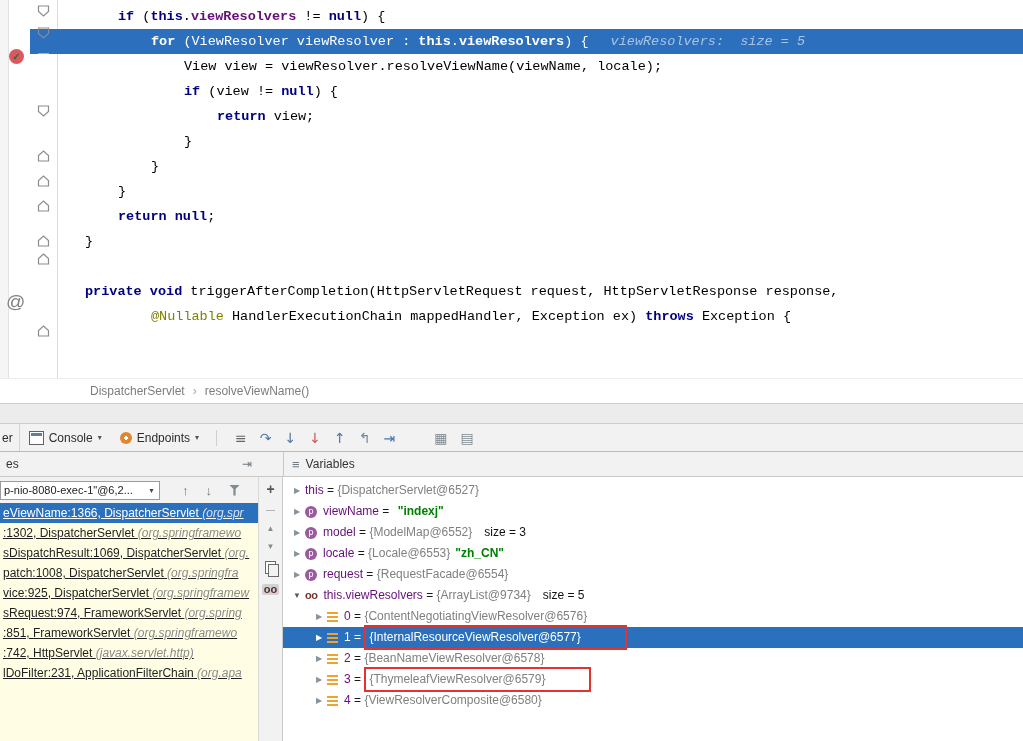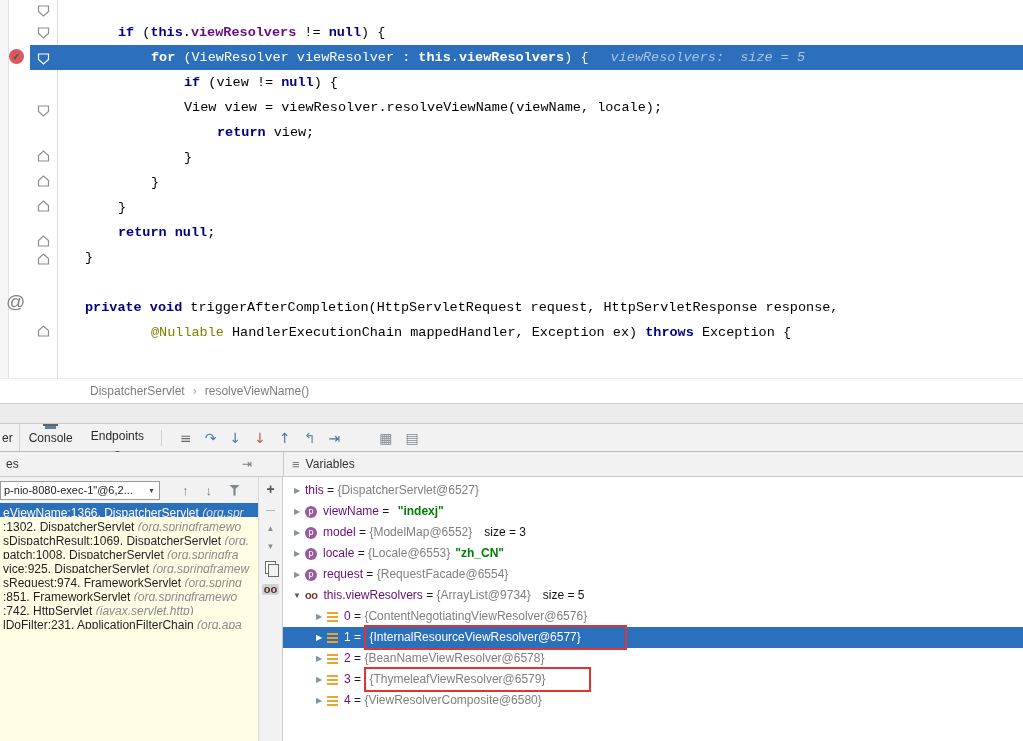--- a/index.html
+++ b/index.html
@@ -3,21 +3,21 @@
 <meta charset="utf-8">
 <style>
   html,body{margin:0;padding:0;}
   body{width:1023px;height:741px;position:relative;overflow:hidden;background:#fff;
        font-family:"Liberation Sans",sans-serif;}
 
   
   #editor{position:absolute;left:0;top:0;width:1023px;height:378px;background:#fff;overflow:hidden;}
   #editor-left-strip{position:absolute;left:0;top:0;width:8px;height:378px;background:#f5f5f5;border-right:1px solid #e3e3e3;}
   #gutter-sep{position:absolute;left:57px;top:0;width:1px;height:378px;background:#dcdcdc;z-index:0;}
-  #code-lines{position:absolute;left:30px;top:20px;right:0;z-index:1;}
+  #code-lines{position:absolute;left:30px;top:4px;right:0;z-index:1;}
   .code-line{height:25px;line-height:25px;white-space:pre;
              font-family:"Liberation Mono","DejaVu Sans Mono",monospace;font-size:13.5px;color:#000;}
   .code-line.hl{background:#2b6fbd;}
   .tk-kw{color:#000080;font-weight:bold;}
   .tk-fld{color:#660e7a;font-weight:bold;}
   .tk-ann{color:#808000;}
   .tk-pl{color:#000;}
   .tk-hint{color:#a9c3e2;font-style:italic;margin-left:14px;}
   .hl .tk-kw,.hl .tk-fld,.hl .tk-pl{color:#fff;}
   #gutter-markers span{position:absolute;z-index:3;}
@@ -34,21 +34,21 @@
 
   
   #gray-band{position:absolute;left:0;top:403px;width:1023px;height:21px;background:#ececec;
              border-top:1px solid #cdcdcd;border-bottom:1px solid #cdcdcd;box-sizing:border-box;}
 
   
   #toolbar{position:absolute;left:0;top:424px;width:1023px;height:28px;background:#f2f2f2;
            border-bottom:1px solid #b9b9b9;box-sizing:border-box;display:flex;align-items:center;
            font-size:12px;color:#2b2b2b;}
   .partial-tab{padding:0 6px 0 2px;border-right:1px solid #d4d4d4;height:100%;display:flex;align-items:center;}
-  .ttab{display:flex;align-items:center;gap:5px;padding:0 9px;height:100%;flex-direction:column;}
+  .ttab{display:flex;align-items:center;gap:5px;padding:0 9px;height:100%;}
   .tab-arrow{font-size:8px;color:#555;}
   .icon-console{width:13px;height:12px;border:1px solid #616161;background:#fdfdfd;position:relative;}
   .icon-console::after{content:"";position:absolute;left:1px;top:1px;right:1px;height:3px;background:#5f7f9e;}
   .icon-endpoints{width:12px;height:12px;border-radius:50%;
                   background:radial-gradient(circle at 50% 50%,#ffffff 0 2px,#e0862f 2px);}
   .sep{width:1px;height:16px;background:#cfcfcf;margin:0 8px;}
   #toolbar-icons{display:flex;align-items:center;gap:13px;margin-left:10px;}
   .tbicon{font-family:"DejaVu Sans",sans-serif;font-size:14px;line-height:1;cursor:default;}
 
   
@@ -65,21 +65,21 @@
   #frames-panel{position:absolute;left:0;top:477px;width:258px;height:264px;background:#f2f2f2;overflow:hidden;}
   #thread-row{display:flex;align-items:center;height:26px;}
   #thread-combo{width:160px;height:19px;border:1px solid #9b9b9b;background:#fff;display:flex;
                 align-items:center;font-size:11px;color:#222;box-sizing:border-box;}
   #thread-combo .ct{flex:1;overflow:hidden;white-space:nowrap;padding-left:3px;}
   #thread-combo .ca{width:15px;text-align:center;font-size:8px;color:#444;}
   .thread-nav{display:flex;align-items:center;gap:17px;margin-left:22px;color:#6a7680;font-size:13px;}
   .icon-funnel{width:11px;height:11px;background:#7f8b91;
                clip-path:polygon(0 0,100% 0,60% 42%,60% 100%,40% 100%,40% 42%);}
   #frames-list{position:absolute;left:0;top:26px;width:258px;height:238px;background:#fffee4;overflow:hidden;}
-  .frame-row{height:14px;line-height:21.6px;padding-left:3px;font-size:12px;white-space:nowrap;
+  .frame-row{height:20px;line-height:21.6px;padding-left:3px;font-size:12px;white-space:nowrap;
              overflow:hidden;color:#1f1f1f;text-decoration:underline;}
   .fpkg{font-style:italic;color:#8a8a8a;}
   .frame-row.sel{background:#2b70bd;color:#fff;}
   .frame-row.sel .fpkg{color:#d6e4f4;}
 
   
   #side-strip{position:absolute;left:258px;top:477px;width:25px;height:264px;background:#f2f2f2;
               border-left:1px solid #d9d9d9;border-right:1px solid #c9c9c9;box-sizing:border-box;
               display:flex;flex-direction:column;align-items:center;padding-top:5px;gap:10px;}
   .icon-copy{width:9px;height:11px;border:1px solid #6a6a6a;background:#fff;position:relative;}
@@ -145,22 +145,22 @@
       <span style="left: 37px; top: 251px;"><svg width="13" height="12" viewBox="0 0 13 12">
           <path d="M1.5 11 h10 V5.5 L6.5 1 L1.5 5.5 z" fill="none" stroke="#8c8c8c" stroke-width="1.2"></path>
         </svg></span>
       <span style="left: 37px; top: 323px;"><svg width="13" height="12" viewBox="0 0 13 12">
           <path d="M1.5 11 h10 V5.5 L6.5 1 L1.5 5.5 z" fill="none" stroke="#8c8c8c" stroke-width="1.2"></path>
         </svg></span>
     </div>
   <div id="code-lines">
       <div class="code-line" style="padding-left: 88px;"><span class="tk-kw">if</span><span class="tk-pl"> (</span><span class="tk-kw">this</span><span class="tk-pl">.</span><span class="tk-fld">viewResolvers</span><span class="tk-pl"> != </span><span class="tk-kw">null</span><span class="tk-pl">) {</span></div>
       <div class="code-line hl" style="padding-left: 121px;"><span class="tk-kw">for</span><span class="tk-pl"> (ViewResolver viewResolver : </span><span class="tk-kw">this</span><span class="tk-pl">.</span><span class="tk-fld">viewResolvers</span><span class="tk-pl">) { </span><span class="tk-hint">viewResolvers:  size = 5</span></div>
+      <div class="code-line" style="padding-left: 154px;"><span class="tk-pl">View view = viewResolver.resolveViewName(viewName, locale);</span></div>
       <div class="code-line" style="padding-left: 154px;"><span class="tk-kw">if</span><span class="tk-pl"> (view != </span><span class="tk-kw">null</span><span class="tk-pl">) {</span></div>
-      <div class="code-line" style="padding-left: 154px;"><span class="tk-pl">View view = viewResolver.resolveViewName(viewName, locale);</span></div>
       <div class="code-line" style="padding-left: 187px;"><span class="tk-kw">return</span><span class="tk-pl"> view;</span></div>
       <div class="code-line" style="padding-left: 154px;"><span class="tk-pl">}</span></div>
       <div class="code-line" style="padding-left: 121px;"><span class="tk-pl">}</span></div>
       <div class="code-line" style="padding-left: 88px;"><span class="tk-pl">}</span></div>
       <div class="code-line" style="padding-left: 88px;"><span class="tk-kw">return</span><span class="tk-pl"> </span><span class="tk-kw">null</span><span class="tk-pl">;</span></div>
       <div class="code-line" style="padding-left: 55px;"><span class="tk-pl">}</span></div>
       <div class="code-line" style="padding-left: 55px;"></div>
       <div class="code-line" style="padding-left: 55px;"><span class="tk-kw">private</span><span class="tk-pl"> </span><span class="tk-kw">void</span><span class="tk-pl"> triggerAfterCompletion(HttpServletRequest request, HttpServletResponse response,</span></div>
       <div class="code-line" style="padding-left: 121px;"><span class="tk-ann">@Nullable</span><span class="tk-pl"> HandlerExecutionChain mappedHandler, Exception ex) </span><span class="tk-kw">throws</span><span class="tk-pl"> Exception {</span></div>
     </div>

